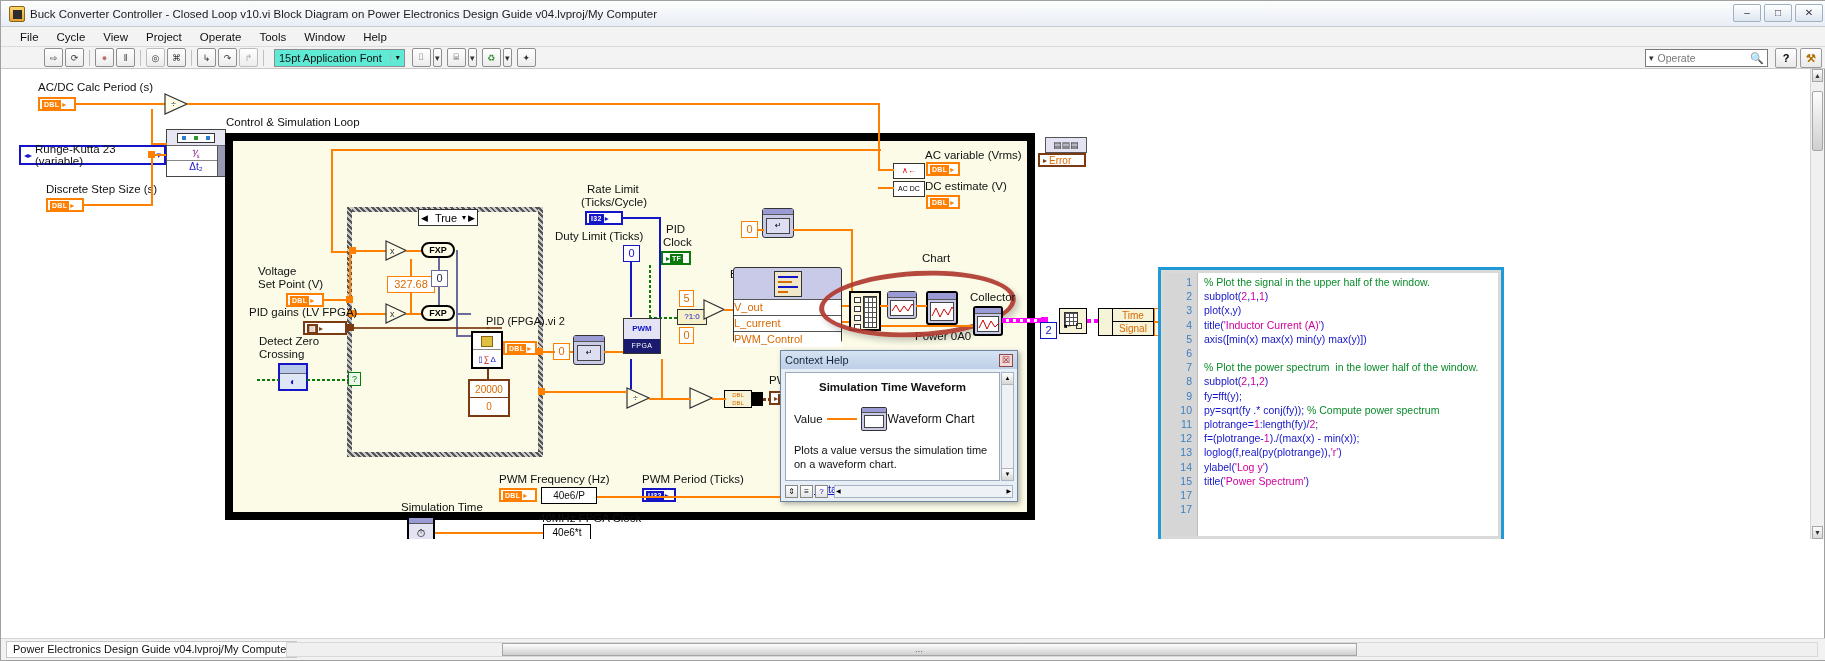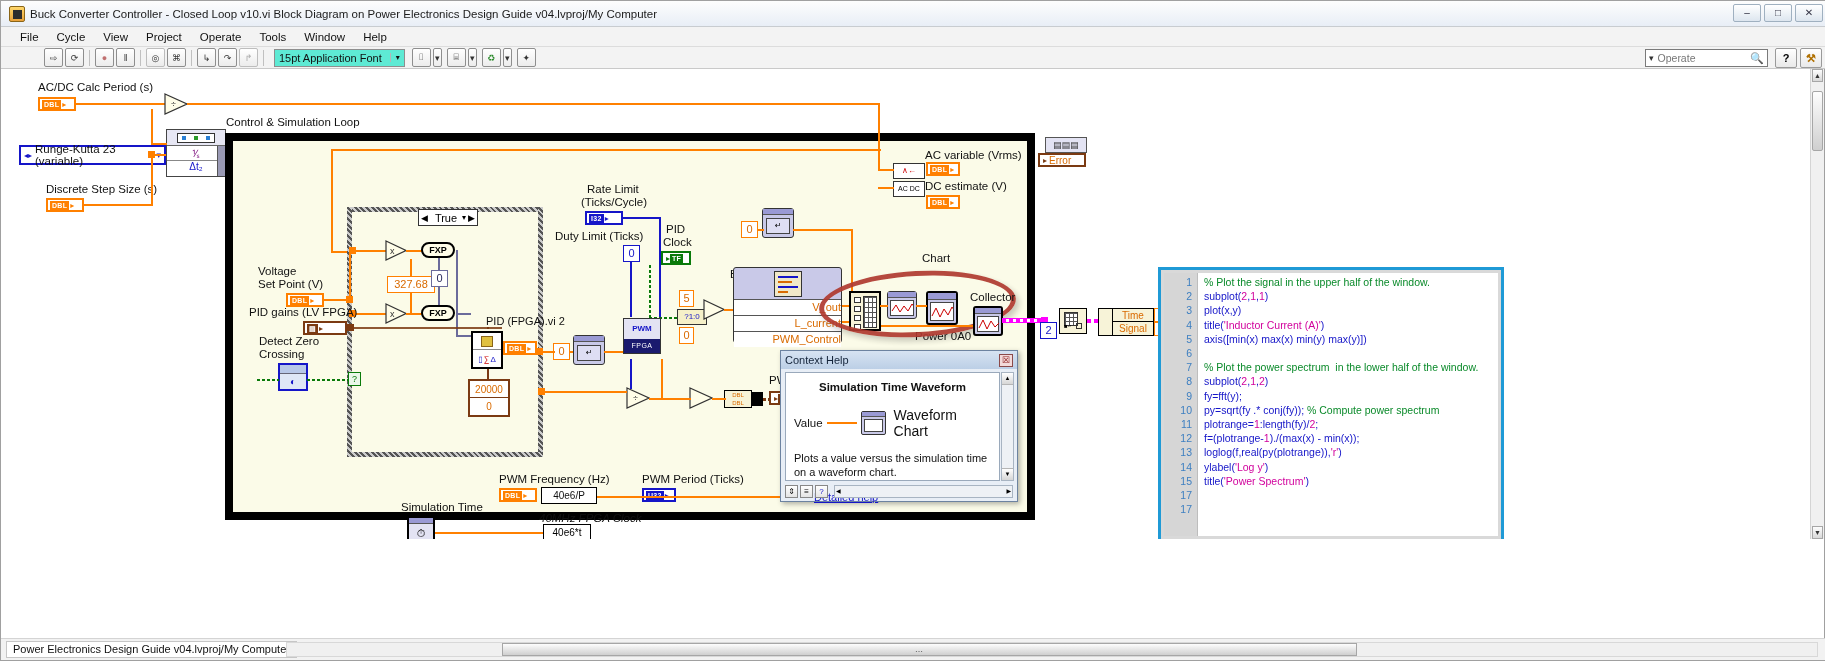--- a/index.html
+++ b/index.html
@@ -129,21 +129,21 @@
 
   
   .simloop { position:absolute; border:8px solid #000; background:#fbfbe8; }
   .case-border { position:absolute;
       background:
         repeating-linear-gradient(45deg,#555 0 2px,#ccc 2px 4px); }
 
   .subvi { position:absolute; background:#c9c9e8; border:1px solid #333;
            border-radius:3px; }
   .io-row { background:#fff; border-top:1px solid #555; font-size:11px;
-            color:#d96a00; text-align:right; line-height:15px; height:16px; }
+            color:#d96a00; text-align:left; line-height:15px; height:16px; }
 
   .ellipse { position:absolute; border:5px solid #b03a30; border-radius:50%;
              opacity:.92; box-shadow:3px 4px 6px rgba(0,0,0,.22); }
 
   
   .ctxhelp { position:absolute; background:#e8eef6; border:1px solid #6d83a0;
              box-shadow:2px 2px 5px rgba(0,0,0,.3); }
   .ctxhelp .ch-tb { height:18px; background:linear-gradient(#d7e3f2,#bccfe6);
                     font-size:11px; color:#14243a; padding:2px 4px;
                     display:flex; align-items:center; }
@@ -612,41 +612,41 @@
         <span class="ar">▸</span>
     </div>
     <div class="wire" style="left:596px;top:427px;width:282px;height:2px;"></div>
     <div class="wire" style="left:877px;top:300px;width:2px;height:128px;"></div>
 
     <div class="lbl" style="left:400px;top:432px;">Simulation Time</div>
     <div class="node" style="left:406px;top:447px;width:28px;height:28px;border:2px solid #000;background:#e3e3f3;border-radius:3px;">
       <div style="height:6px;background:#9a9ad4;border-bottom:1px solid #555;"></div>
       <div style="font-size:11px;text-align:center;line-height:18px;">⏱</div>
     </div>
-    <div class="lbl" style="left:538px;top:443px;font-style:italic;">40MHz FPGA Clock</div>
+    <div class="lbl" style="left:538px;top:443px;">40MHz FPGA Clock</div>
     <div class="node" style="left:542px;top:455px;width:48px;height:17px;border:1px solid #000;background:#fff;font-size:10px;text-align:center;line-height:15px;">40e6*t</div>
     <div class="wire" style="left:434px;top:463px;width:108px;height:2px;"></div>
 
     <div class="handle" style="left:875px;top:424px;"></div>
 
     <div class="ctxhelp" style="left:779px;top:281px;width:238px;height:152px;">
       <div class="ch-tb">
         <span>Context Help</span>
         <span class="ch-x">☒</span>
       </div>
       <div class="ch-body">
         <div style="text-align:center;font-size:11.5px;font-weight:bold;color:#111;margin-top:8px;">Simulation Time Waveform</div>
         <div style="display:flex;align-items:center;margin-top:14px;padding:0 8px;">
           <span style="font-size:11.5px;font-weight:normal;color:#111;">Value</span>
           <span style="flex:0 0 30px;height:2px;background:#ff8000;margin:0 4px;"></span>
           <span style="width:26px;height:24px;background:#c9c9e8;border:1px solid #333;border-radius:2px;display:inline-block;position:relative;">
             <span style="position:absolute;left:0;right:0;top:0;height:5px;background:#9a9ad4;border-bottom:1px solid #555;display:block;"></span>
             <span style="position:absolute;left:2px;right:2px;top:7px;bottom:2px;background:#fff;border:1px solid #444;display:block;"></span>
           </span>
-          <span style="font-size:14px;color:#111;margin-left:8px;">Waveform Chart</span>
+          <span style="font-size:12px;color:#111;margin-left:1px;">Waveform Chart</span>
         </div>
         <div style="font-size:11px;color:#111;margin-top:12px;padding:0 8px;line-height:14px;">Plots a value versus the simulation time on a waveform chart.</div>
         <div style="font-size:11px;color:#1515c8;text-decoration:underline;margin-top:12px;padding-left:28px;">Detailed help</div>
       </div>
       <div style="position:absolute;right:3px;top:21px;width:13px;bottom:20px;background:#eef1f5;border:1px solid #a8b4c2;">
         <div style="position:absolute;left:0;right:0;top:0;height:12px;background:linear-gradient(#fff,#d6d6d6);border-bottom:1px solid #b5b5b5;font-size:6px;text-align:center;line-height:11px;">▲</div>
         <div style="position:absolute;left:0;right:0;bottom:0;height:12px;background:linear-gradient(#fff,#d6d6d6);border-top:1px solid #b5b5b5;font-size:6px;text-align:center;line-height:11px;">▼</div>
       </div>
       <div class="ch-btm">
         <div class="chb">⇕</div>

